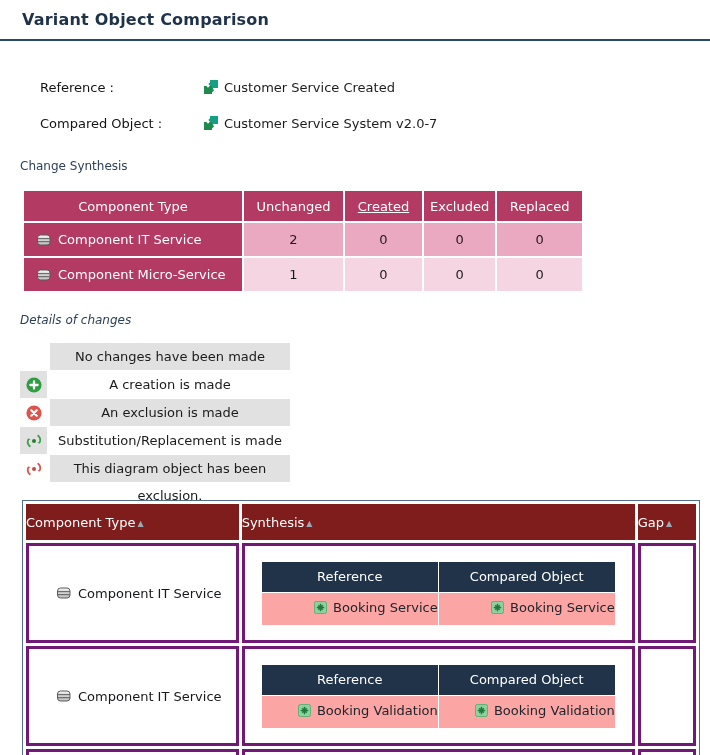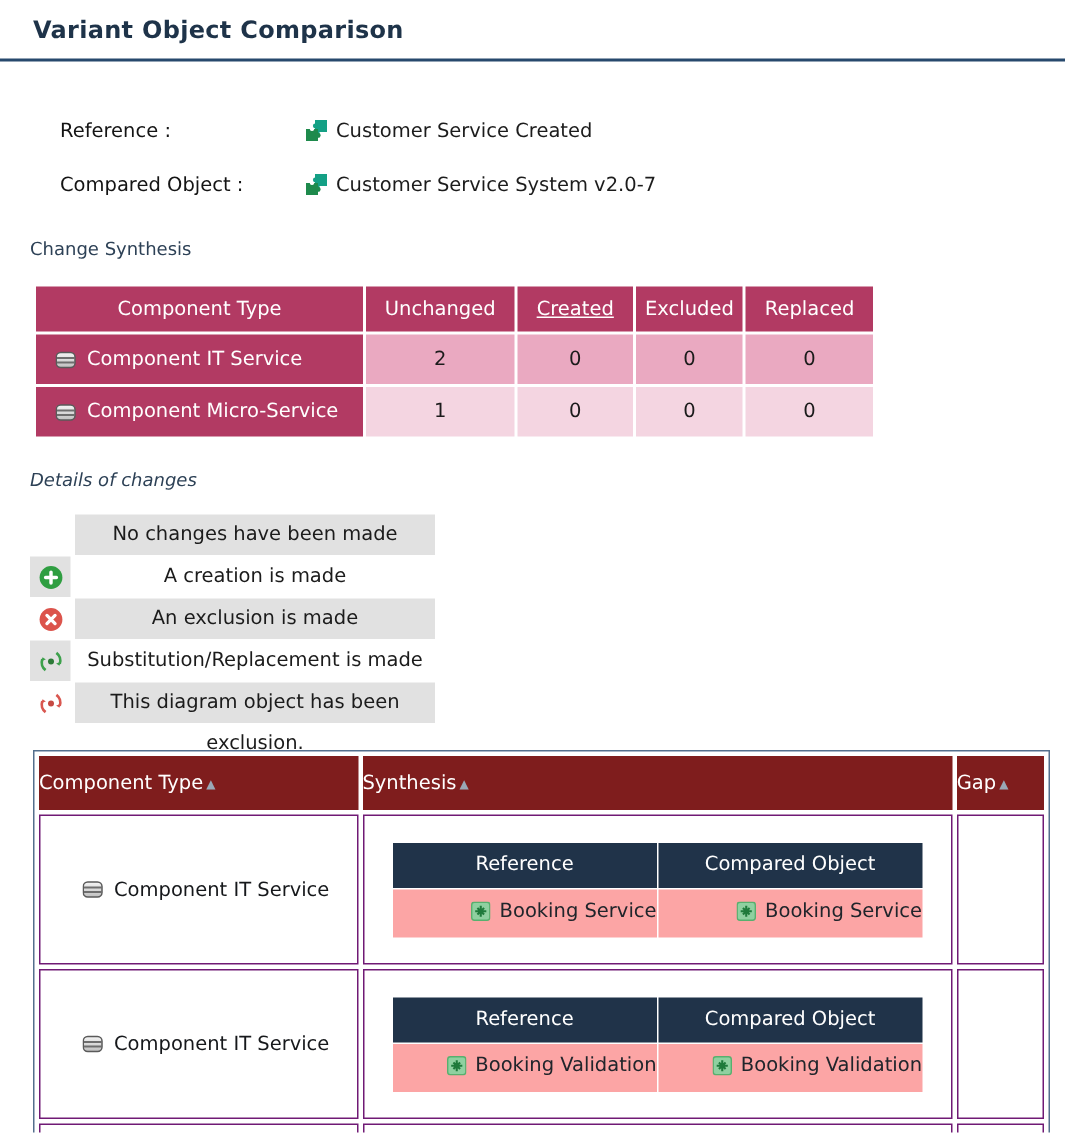--- a/index.html
+++ b/index.html
@@ -97,21 +97,21 @@
     color: #ffffff;
     font-weight: normal;
     height: 36px;
     text-align: left;
     cursor: pointer;
   }
   .details-table .dcol-type { width: 212px; }
   .details-table .dcol-comp { width: 392px; }
   .details-table .dcol-gap  { width: 58px; }
   .details-table td {
-    border: 1px solid #701a75;
+    border: 3px solid #701a75;
     background: #ffffff;
     height: 100px;
     vertical-align: middle;
   }
   .details-table td.dtype-cell { padding-left: 28px; }
   .dtype-inner { display: flex; align-items: center; gap: 7px; color: #16181b; }
   .sort-caret { font-size: 8px; color: #9aa8b7; margin-left: 2px; vertical-align: 1px; }
 
   
   .inner-table {

